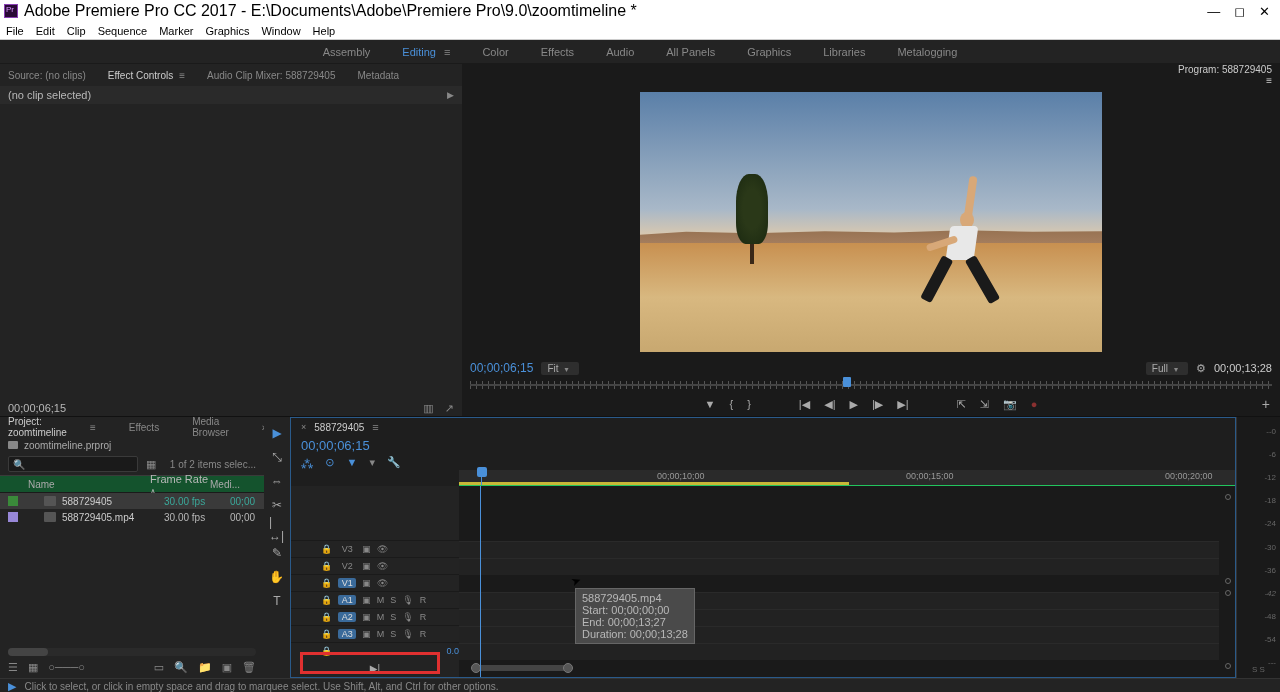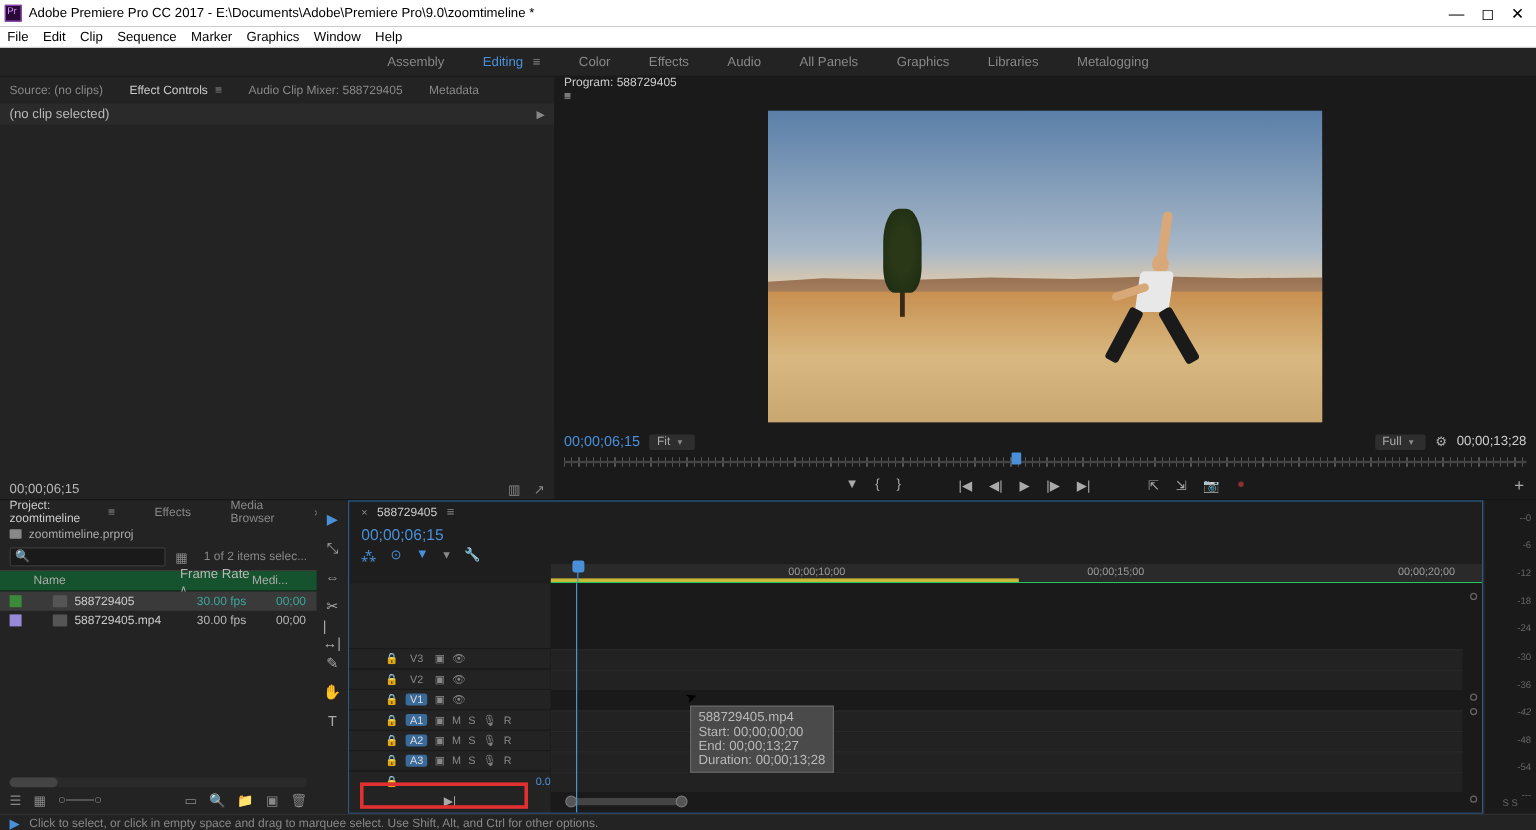--- a/index.html
+++ b/index.html
@@ -1,41 +1,41 @@
 <!DOCTYPE html>
 <html><head>
 <meta charset="utf-8">
 <style>
 * { margin:0; padding:0; box-sizing:border-box; font-family:"Segoe UI",Tahoma,sans-serif; font-size:11px; color:#b8b8b8; }
 body { background:#232323; width:1280px; height:692px; overflow:hidden; position:relative; }
 .titlebar { height:22px; background:#fff; display:flex; align-items:center; padding:0 4px; color:#000; }
 .titlebar .pr-icon { width:14px; height:14px; background:#2a0a36; border:1px solid #8a3fb5; margin-right:6px; position:relative; }
 .titlebar .pr-icon::after { content:"Pr"; color:#d895ff; font-size:8px; position:absolute; left:1px; top:0; }
-.titlebar-title { color:#000; font-size:11px; flex:1; }
+.titlebar-title { color:#000; font-size:16px; flex:1; }
 .win-controls { display:flex; gap:14px; margin-right:6px; }
 .win-controls span { color:#000; font-size:13px; cursor:default; }
 .menubar { height:18px; background:#fff; display:flex; align-items:center; padding:0 6px; gap:12px; color:#000; border-bottom:1px solid #ccc; }
 .menubar span { color:#000; font-size:11px; }
 .workspace-bar { height:24px; background:#232323; display:flex; align-items:center; justify-content:center; gap:32px; border-bottom:1px solid #1a1a1a; }
 .workspace-bar span { color:#888; font-size:11px; }
 .workspace-bar span.active { color:#4a90d9; }
 .ws-menu { color:#4a90d9; margin-left:-24px; }
 .main { display:flex; height:352px; }
 .left-col { width:462px; display:flex; flex-direction:column; }
 .panel-tabs { height:22px; display:flex; align-items:center; gap:22px; padding:0 8px; background:#232323; }
 .panel-tabs span { color:#888; font-size:10px; }
 .panel-tabs span.active { color:#ccc; }
 .panel-tabs .burger { color:#888; margin-left:-16px; }
 .noclip { height:18px; padding:2px 8px; background:#2a2a2a; color:#888; font-size:10px; display:flex; align-items:center; justify-content:space-between;gap:15px; }
 .noclip .tri { color:#888; font-size:9px; }
 .ec-body { flex:1; background:#232323; }
 .ec-footer { height:16px; display:flex; align-items:center; justify-content:space-between; padding:0 8px; background:#232323; color:#888; font-size:10px; }
 .ec-footer .ft-icons span { margin-left:8px; color:#888; }
 .right-col { flex:1; display:flex; flex-direction:column; background:#1a1a1a; }
-.prog-tabs { height:22px; display:flex; align-items:flex-start; padding:0 8px; gap:0;flex-direction:column; }
+.prog-tabs { height:22px; display:flex; align-items:flex-end; padding:0 8px; gap:0;flex-direction:column; }
 .prog-tabs span { color:#ccc; font-size:10px; }
 .video-area { flex:1; display:flex; align-items:center; justify-content:center; background:#1a1a1a; }
 .video-frame { width:462px; height:260px; position:relative; overflow:hidden; }
 .sky { position:absolute; inset:0; background:linear-gradient(180deg,#5a7fa8 0%,#a8b8c8 45%,#d8c8b0 55%,#c49860 70%,#d8a860 100%); }
 .ground { position:absolute; bottom:0; left:0; right:0; height:42%; background:linear-gradient(180deg,#c89050 0%,#d8b880 50%,#c8a870 100%); }
 .mesa { position:absolute; left:0; width:100%; height:30px; top:48%; }
 .mesa::before { content:""; position:absolute; left:0; right:0; height:30px; background:linear-gradient(180deg,#8a6848 0%,#a88060 100%); clip-path:polygon(0 60%,10% 50%,25% 55%,40% 48%,55% 52%,70% 45%,85% 50%,100% 48%,100% 100%,0 100%); }
 .tree { position:absolute; left:92px; top:82px; width:40px; height:90px; }
 .tree::before { content:""; position:absolute; bottom:0; left:18px; width:4px; height:30px; background:#3a2818; }
 .tree::after { content:""; position:absolute; top:0; left:4px; width:32px; height:70px; background:radial-gradient(ellipse,#2a3818 40%,#1a2810 100%); border-radius:40% 40% 30% 30%; }

